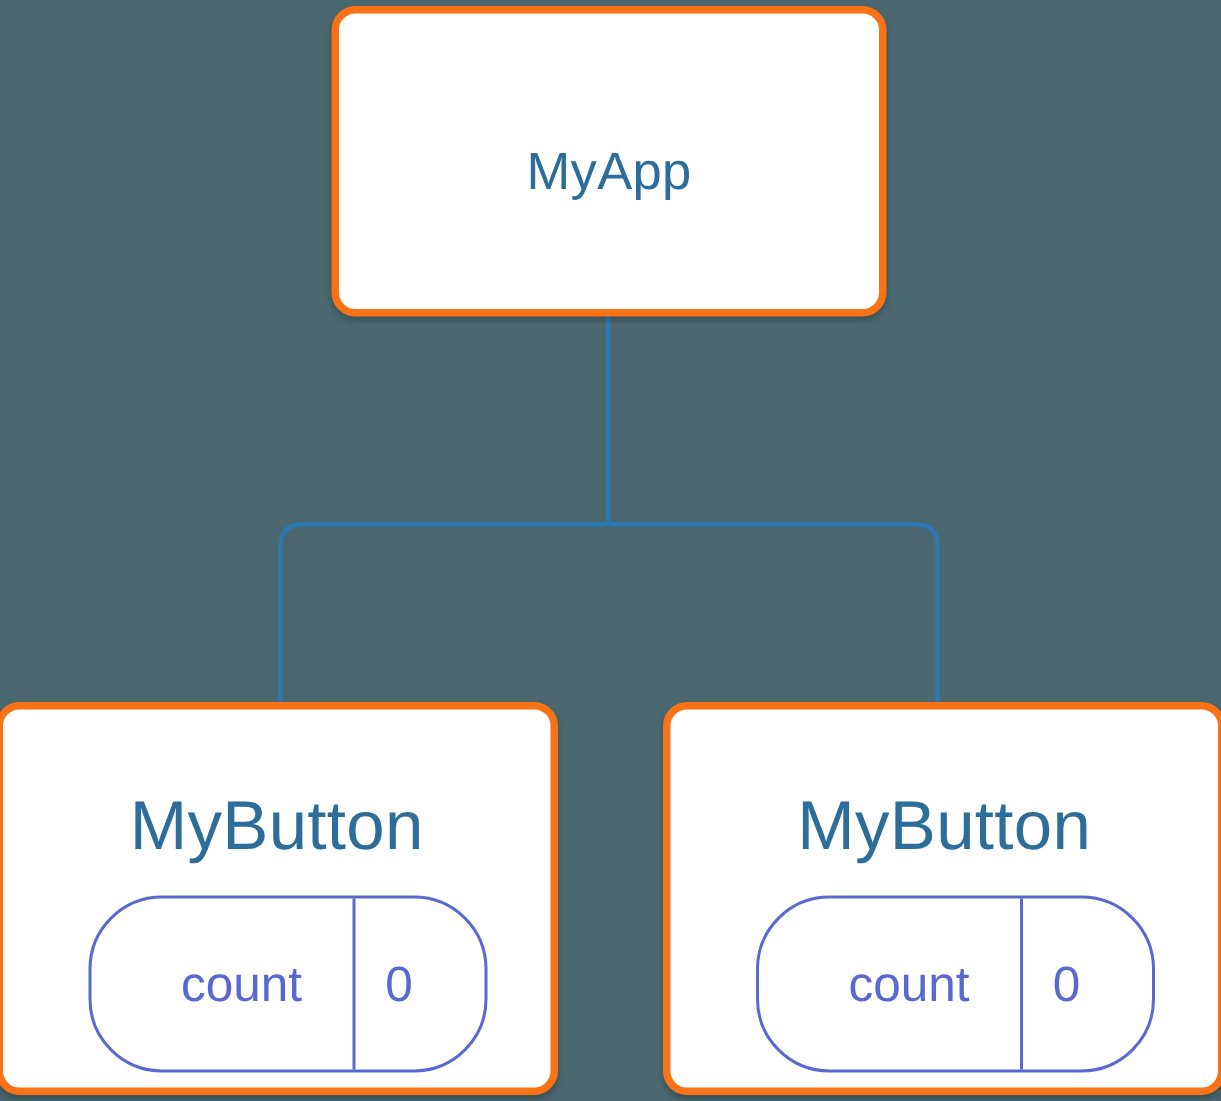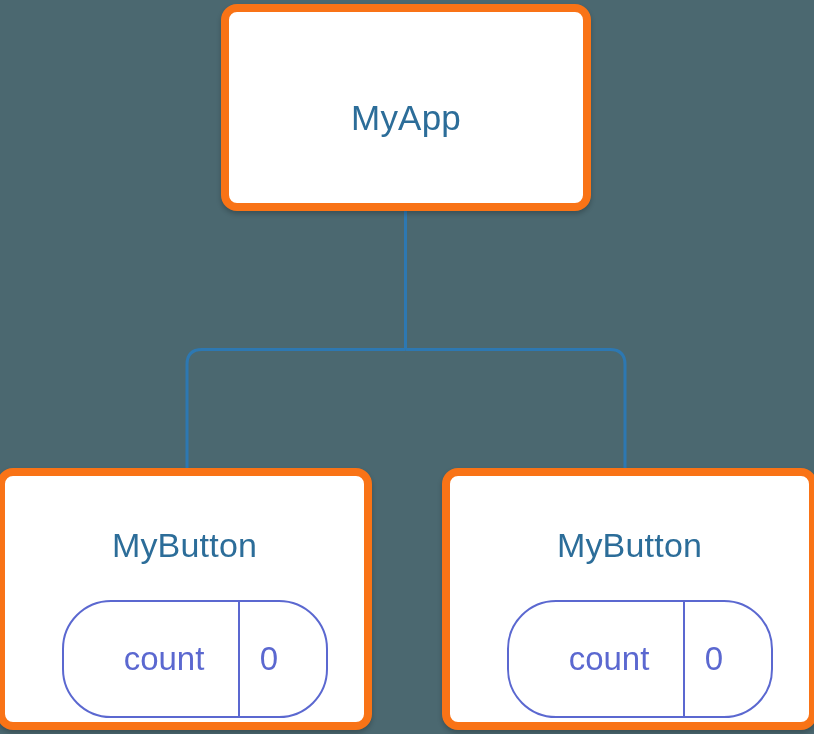--- a/index.html
+++ b/index.html
@@ -29,32 +29,32 @@
     width: 814px;
     height: 734px;
     pointer-events: none;
   }
 
   
   .node {
     position: absolute;
     box-sizing: border-box;
     background: #ffffff;
-    border: 8px solid #f97316;
+    border: 5px solid #f97316;
     border-radius: 16px;
     box-shadow: 0 3px 5px rgba(0, 0, 0, 0.22);
   }
 
   .node-title {
     position: absolute;
     left: 0;
     right: 0;
     text-align: center;
     color: #2c6d99;
-    font-size: 34px;
+    font-size: 46px;
     font-weight: 400;
     letter-spacing: 0.2px;
     white-space: nowrap;
   }
 
   
   #node-root {
     left: 221px;
     top: 4px;
     width: 370px;

